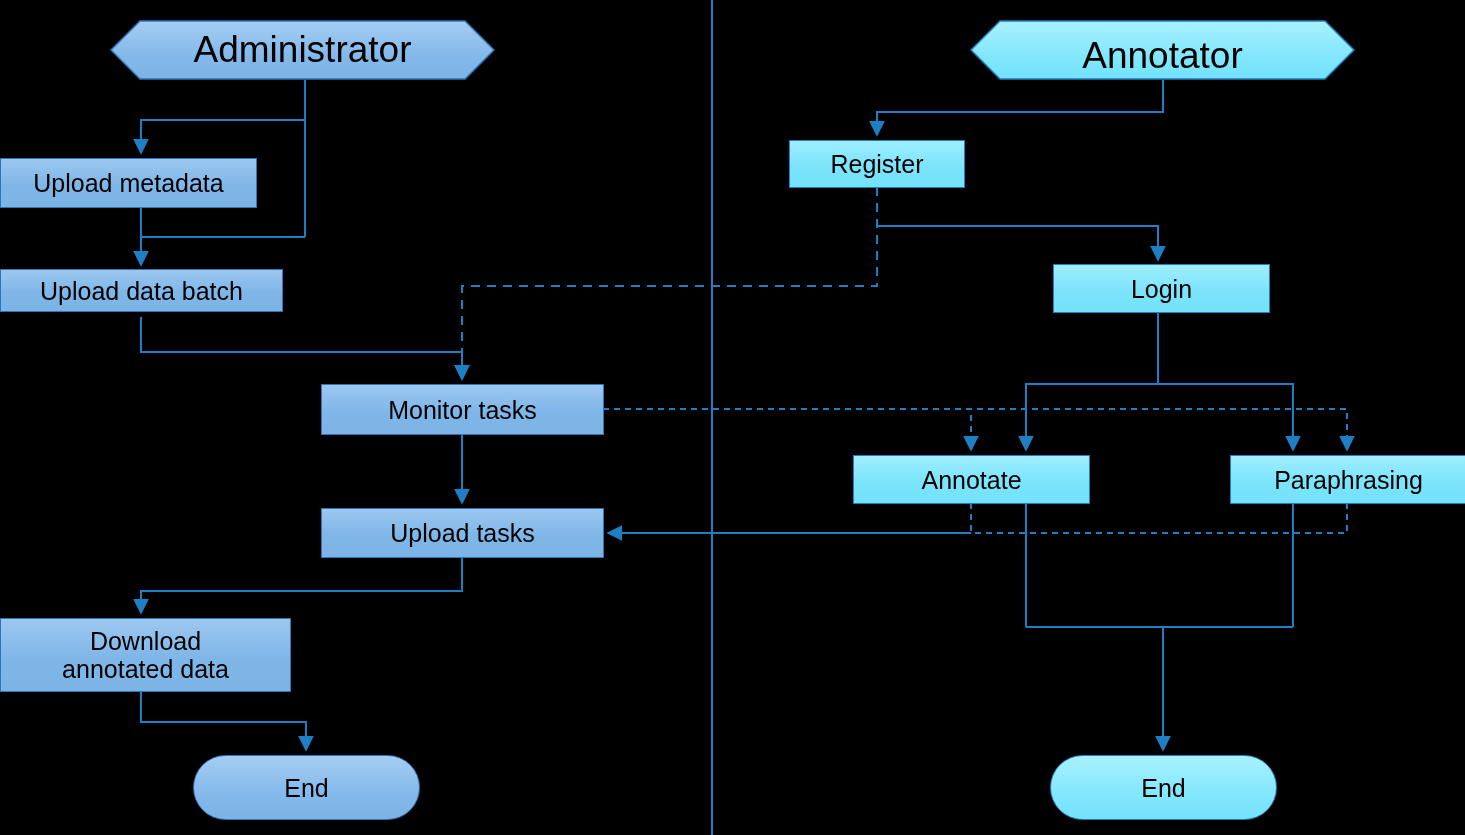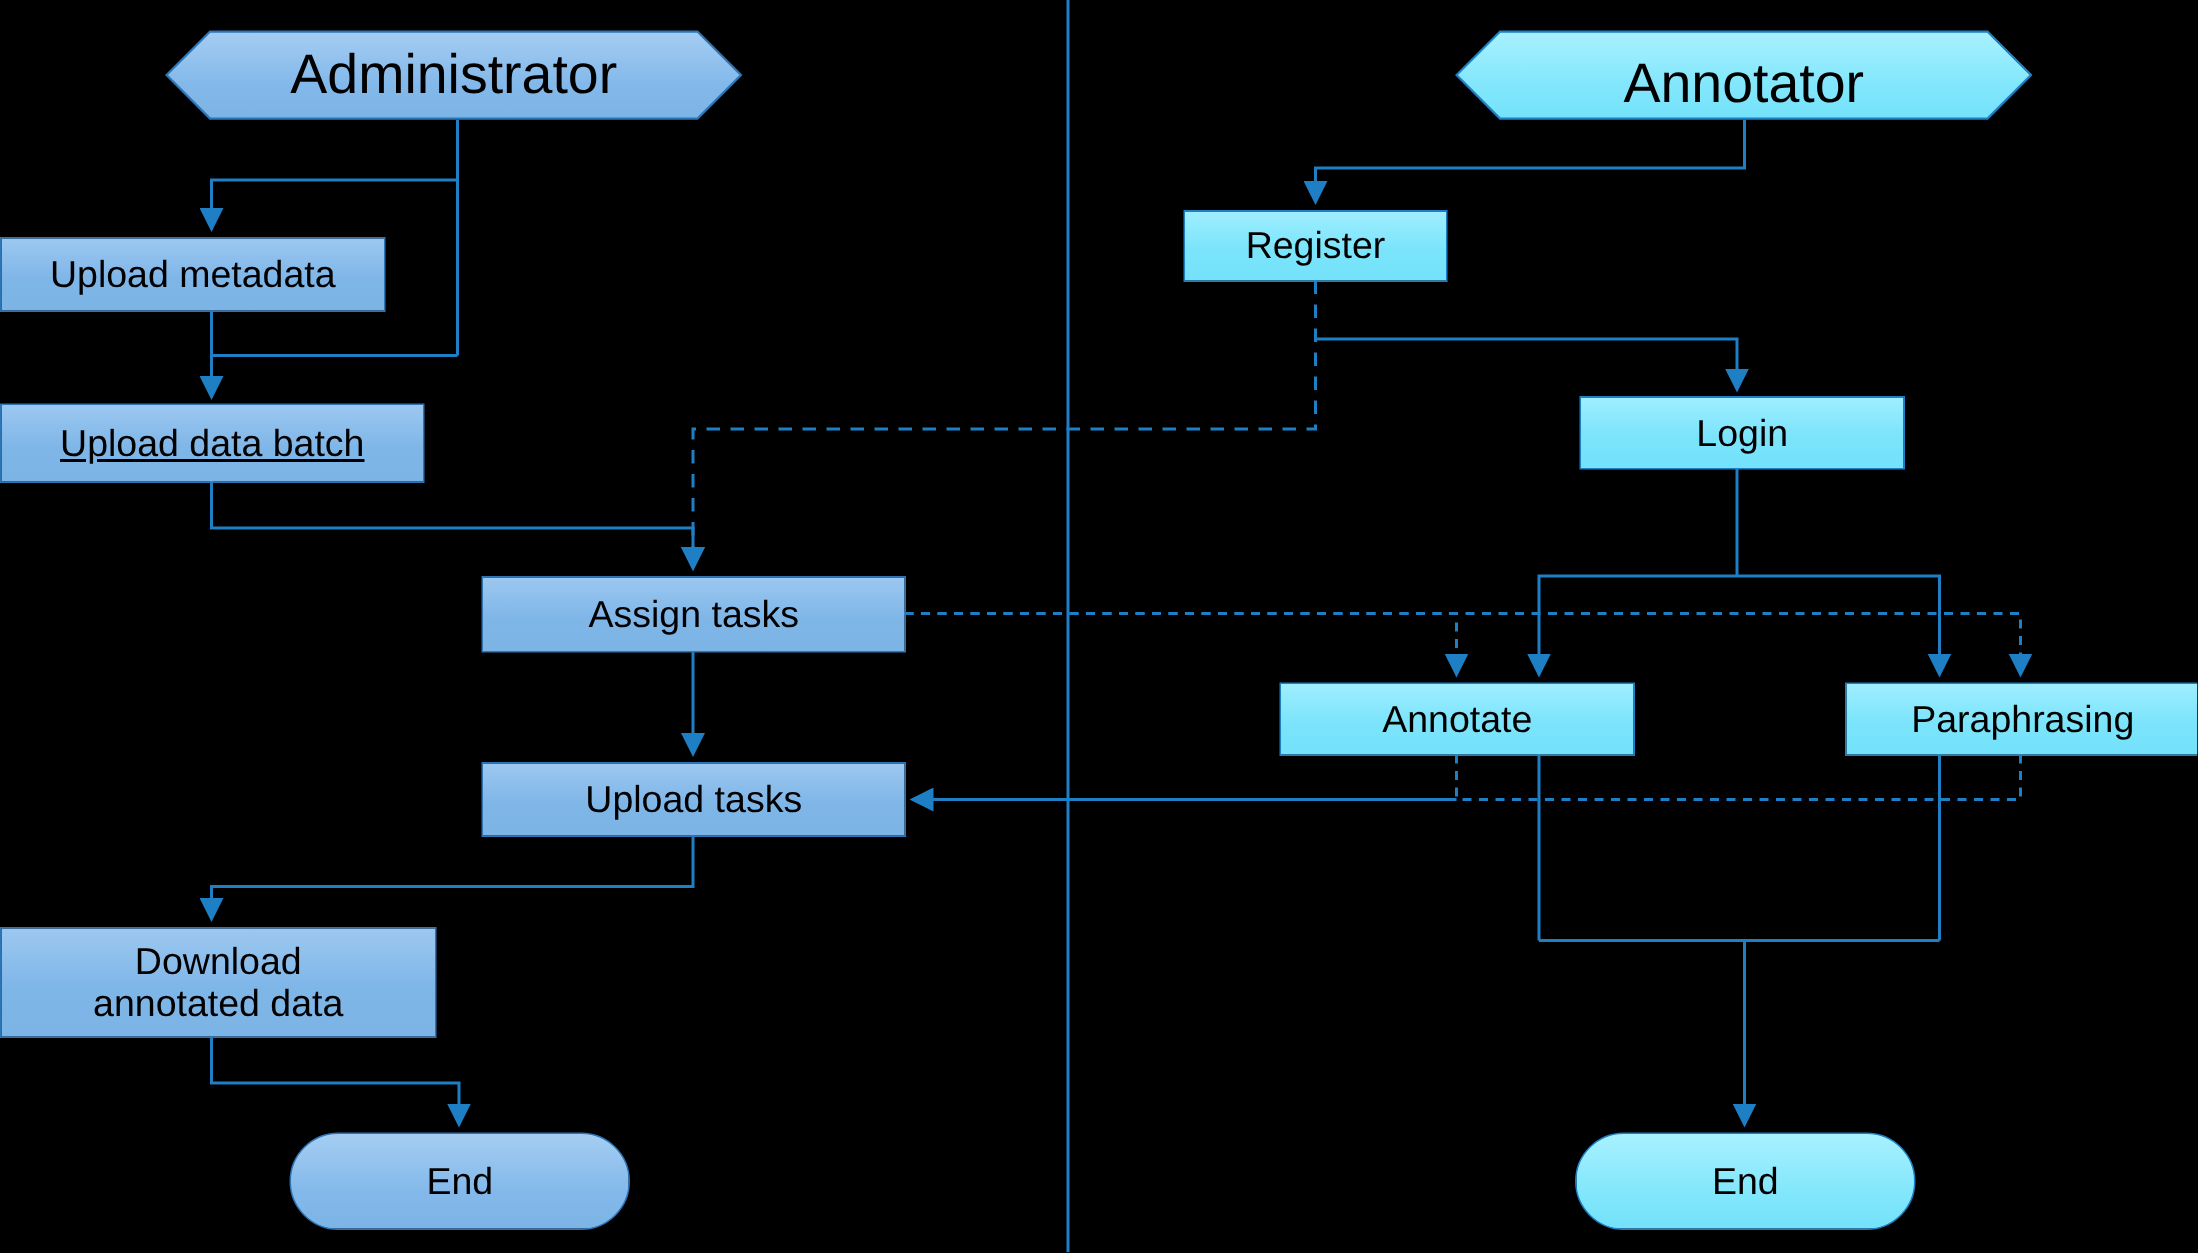--- a/index.html
+++ b/index.html
@@ -193,26 +193,26 @@
       </defs>
       <polygon points="30,1 355,1 384,30 355,59 30,59 1,30" fill="url(#gradAnnHex)" stroke="#1F7FC4" stroke-width="1.5"></polygon>
     </svg>
     <span class="hex-text">Annotator</span>
   </div>
 
   <div class="node adm-process" style="left:0px; top:158px; width:257px; height:50px;">
     <span class="node-label">Upload metadata</span>
   </div>
 
-  <div class="node adm-process" style="left:0px; top:269px; width:283px; height:53px;text-decoration:underline;">
+  <div class="node adm-process" style="left:0px; top:269px; width:283px; height:43px;">
     <span class="node-label">Upload data batch</span>
   </div>
 
   <div class="node adm-process" style="left:321px; top:384px; width:283px; height:51px;">
-    <span class="node-label">Assign tasks</span>
+    <span class="node-label">Monitor tasks</span>
   </div>
 
   <div class="node adm-process" style="left:321px; top:508px; width:283px; height:50px;">
     <span class="node-label">Upload tasks</span>
   </div>
 
   <div class="node adm-process" style="left:0px; top:618px; width:291px; height:74px;">
     <span class="node-label">Download
 annotated data</span>
   </div>

